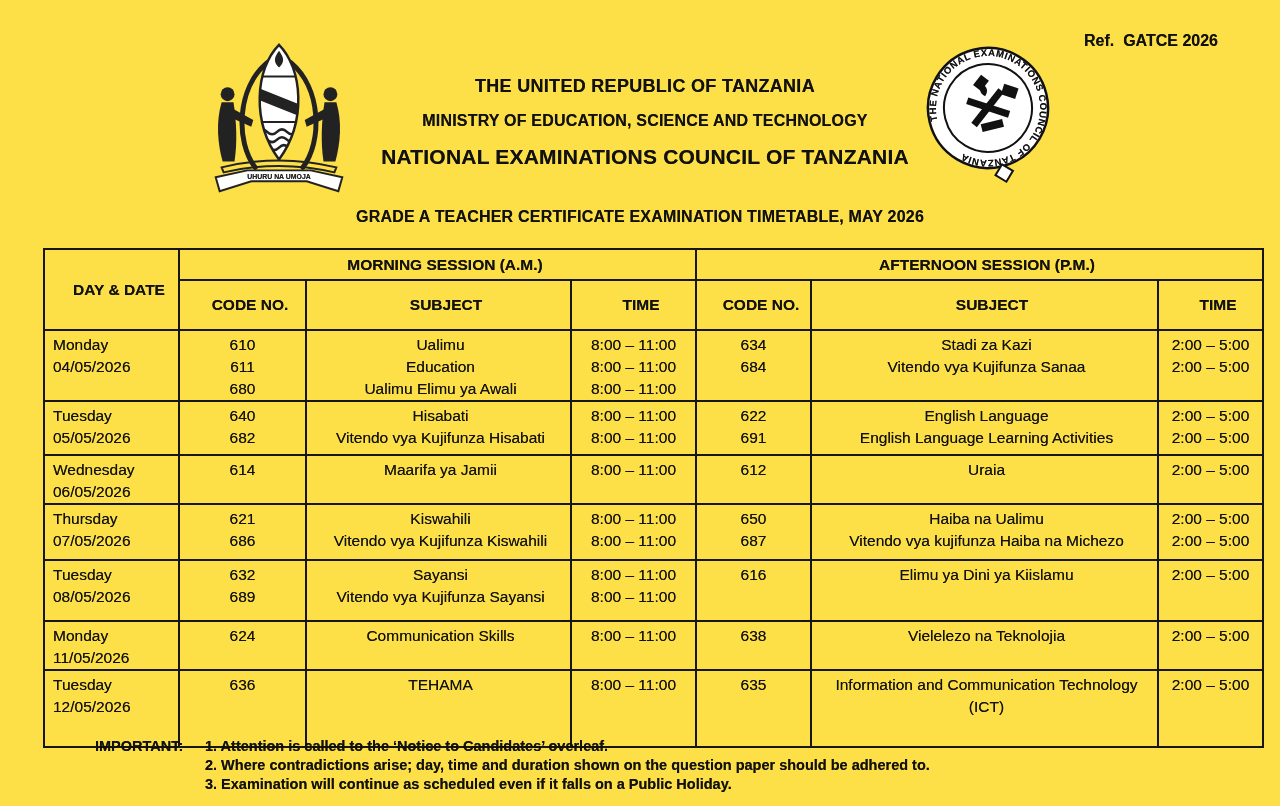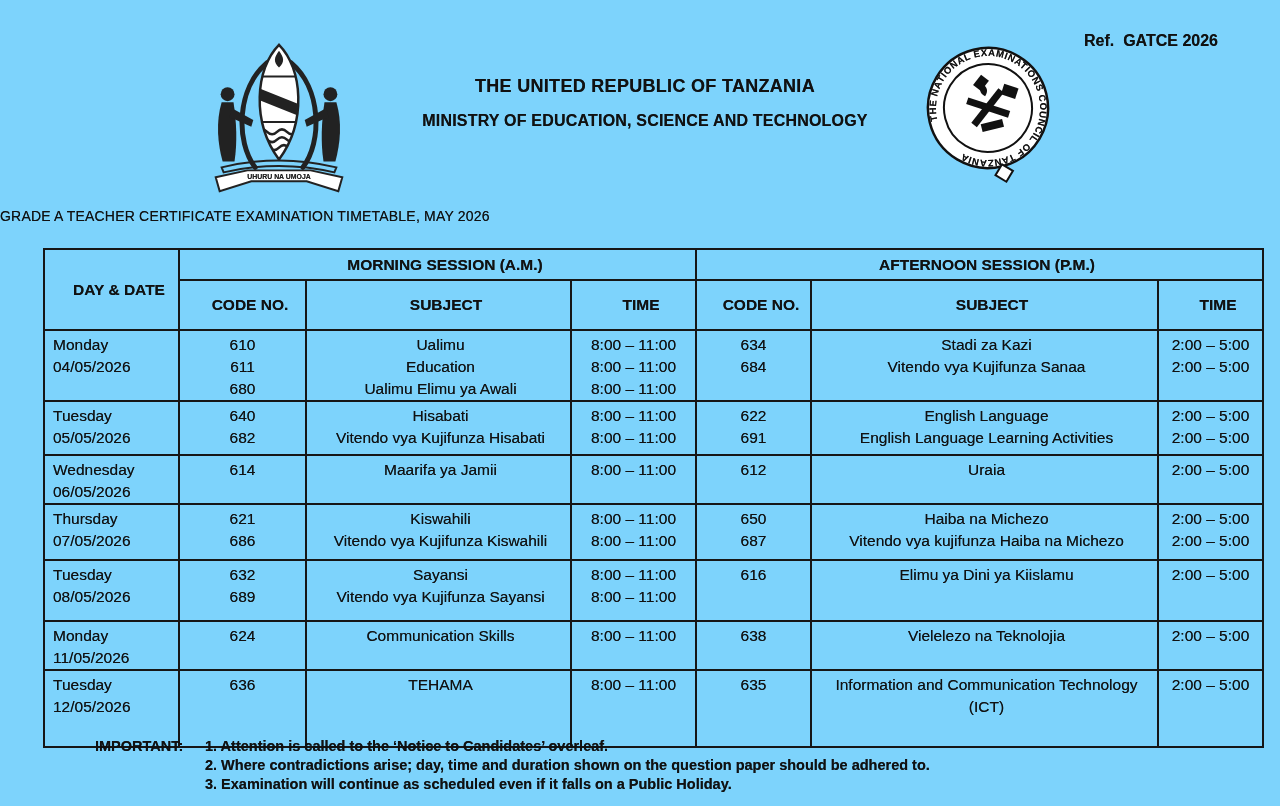--- a/index.html
+++ b/index.html
@@ -4,38 +4,38 @@
 <style>
   * { margin:0; padding:0; box-sizing:border-box; }
   html,body { width:1280px; height:806px; }
   body {
     background:#fff;
     font-family:"Liberation Sans", sans-serif;
     color:#111;
   }
   .page {
     position:relative; width:1280px; height:806px;
-    background:#7dd3fc; overflow:hidden;
+    background:#fde047; overflow:hidden;
     text-shadow:0 0 0.3px rgba(0,0,0,.65);
   }
   .ref {
     position:absolute; top:32px; right:62px;
     font-size:16px; font-weight:bold; white-space:pre;
   }
   .coat { position:absolute; left:190px; top:30px; }
   .head-block {
     position:absolute; left:330px; top:76px; width:630px; text-align:center;
   }
   .head-line1 { font-size:18px; font-weight:bold; letter-spacing:.3px; }
   .head-line2 { font-size:16px; font-weight:bold; margin-top:15px; letter-spacing:.2px; }
   .head-line3 { font-size:21px; font-weight:bold; margin-top:15px; letter-spacing:.2px; }
   .seal { position:absolute; left:922px; top:36px; }
   .doc-title {
     position:absolute; top:208px; left:0; width:100%;
-    font-size:14px; font-weight:normal; letter-spacing:.2px;
+    text-align:center; font-size:16px; font-weight:bold; letter-spacing:.2px;
   }
   table.tt {
     position:absolute; left:43px; top:248px; width:1219px;
     border-collapse:collapse; table-layout:fixed;
     font-size:15.5px;
   }
   .tt th, .tt td { border:2px solid #161616; }
   .tt thead th { font-weight:bold; text-align:center; vertical-align:middle; font-size:15.5px;padding-left:15px; }
   .tt tr.hdr1 th { height:31px; }
   .tt tr.hdr2 th { height:50px; }
@@ -93,20 +93,21 @@
 
     <path d="M32,138 Q90,124 148,138 L146,143 Q90,130 34,143 Z" fill="none" stroke="#222" stroke-width="2"></path>
 
     <path d="M26,148 L58,141 L122,141 L154,148 L150,162 L118,152 L62,152 L30,162 Z" fill="#fff" stroke="#222" stroke-width="2"></path>
     <text x="90" y="150" font-size="7" font-weight="bold" text-anchor="middle" fill="#222">UHURU NA UMOJA</text>
   </svg>
 
   <div class="head-block">
     <div class="head-line1">THE UNITED REPUBLIC OF TANZANIA</div>
     <div class="head-line2">MINISTRY OF EDUCATION, SCIENCE AND TECHNOLOGY</div>
+    <div class="head-line3">NATIONAL EXAMINATIONS COUNCIL OF TANZANIA</div>
   </div>
 
   <svg class="seal" width="134" height="152" viewBox="0 0 134 152">
     <g transform="rotate(-14 66 72)">
       <circle cx="66" cy="72" r="60" fill="#fff" stroke="#111" stroke-width="2.5"></circle>
       <circle cx="66" cy="72" r="44" fill="none" stroke="#111" stroke-width="2"></circle>
       <path id="sealring" d="M14,72 A52,52 0 1 1 118,72 A52,52 0 1 1 14,72" fill="none"></path>
       <text font-size="9.5" font-weight="bold" letter-spacing="0.6" fill="#111">
         <textPath href="#sealring">THE NATIONAL EXAMINATIONS COUNCIL OF TANZANIA</textPath>
       </text>
@@ -252,21 +253,21 @@
           </td>
           <td class="time-cell">
             <div>8:00 – 11:00</div>
             <div>8:00 – 11:00</div>
           </td>
           <td class="code-cell">
             <div>650</div>
             <div>687</div>
           </td>
           <td class="subject-cell">
-            <div>Haiba na Michezo</div>
+            <div>Haiba na Ualimu</div>
             <div>Vitendo vya kujifunza Haiba na Michezo</div>
           </td>
           <td class="time-cell">
             <div>2:00 – 5:00</div>
             <div>2:00 – 5:00</div>
           </td>
         </tr>
         <tr style="height: 61px;">
           <td class="day-cell">
             <div>Tuesday</div>

